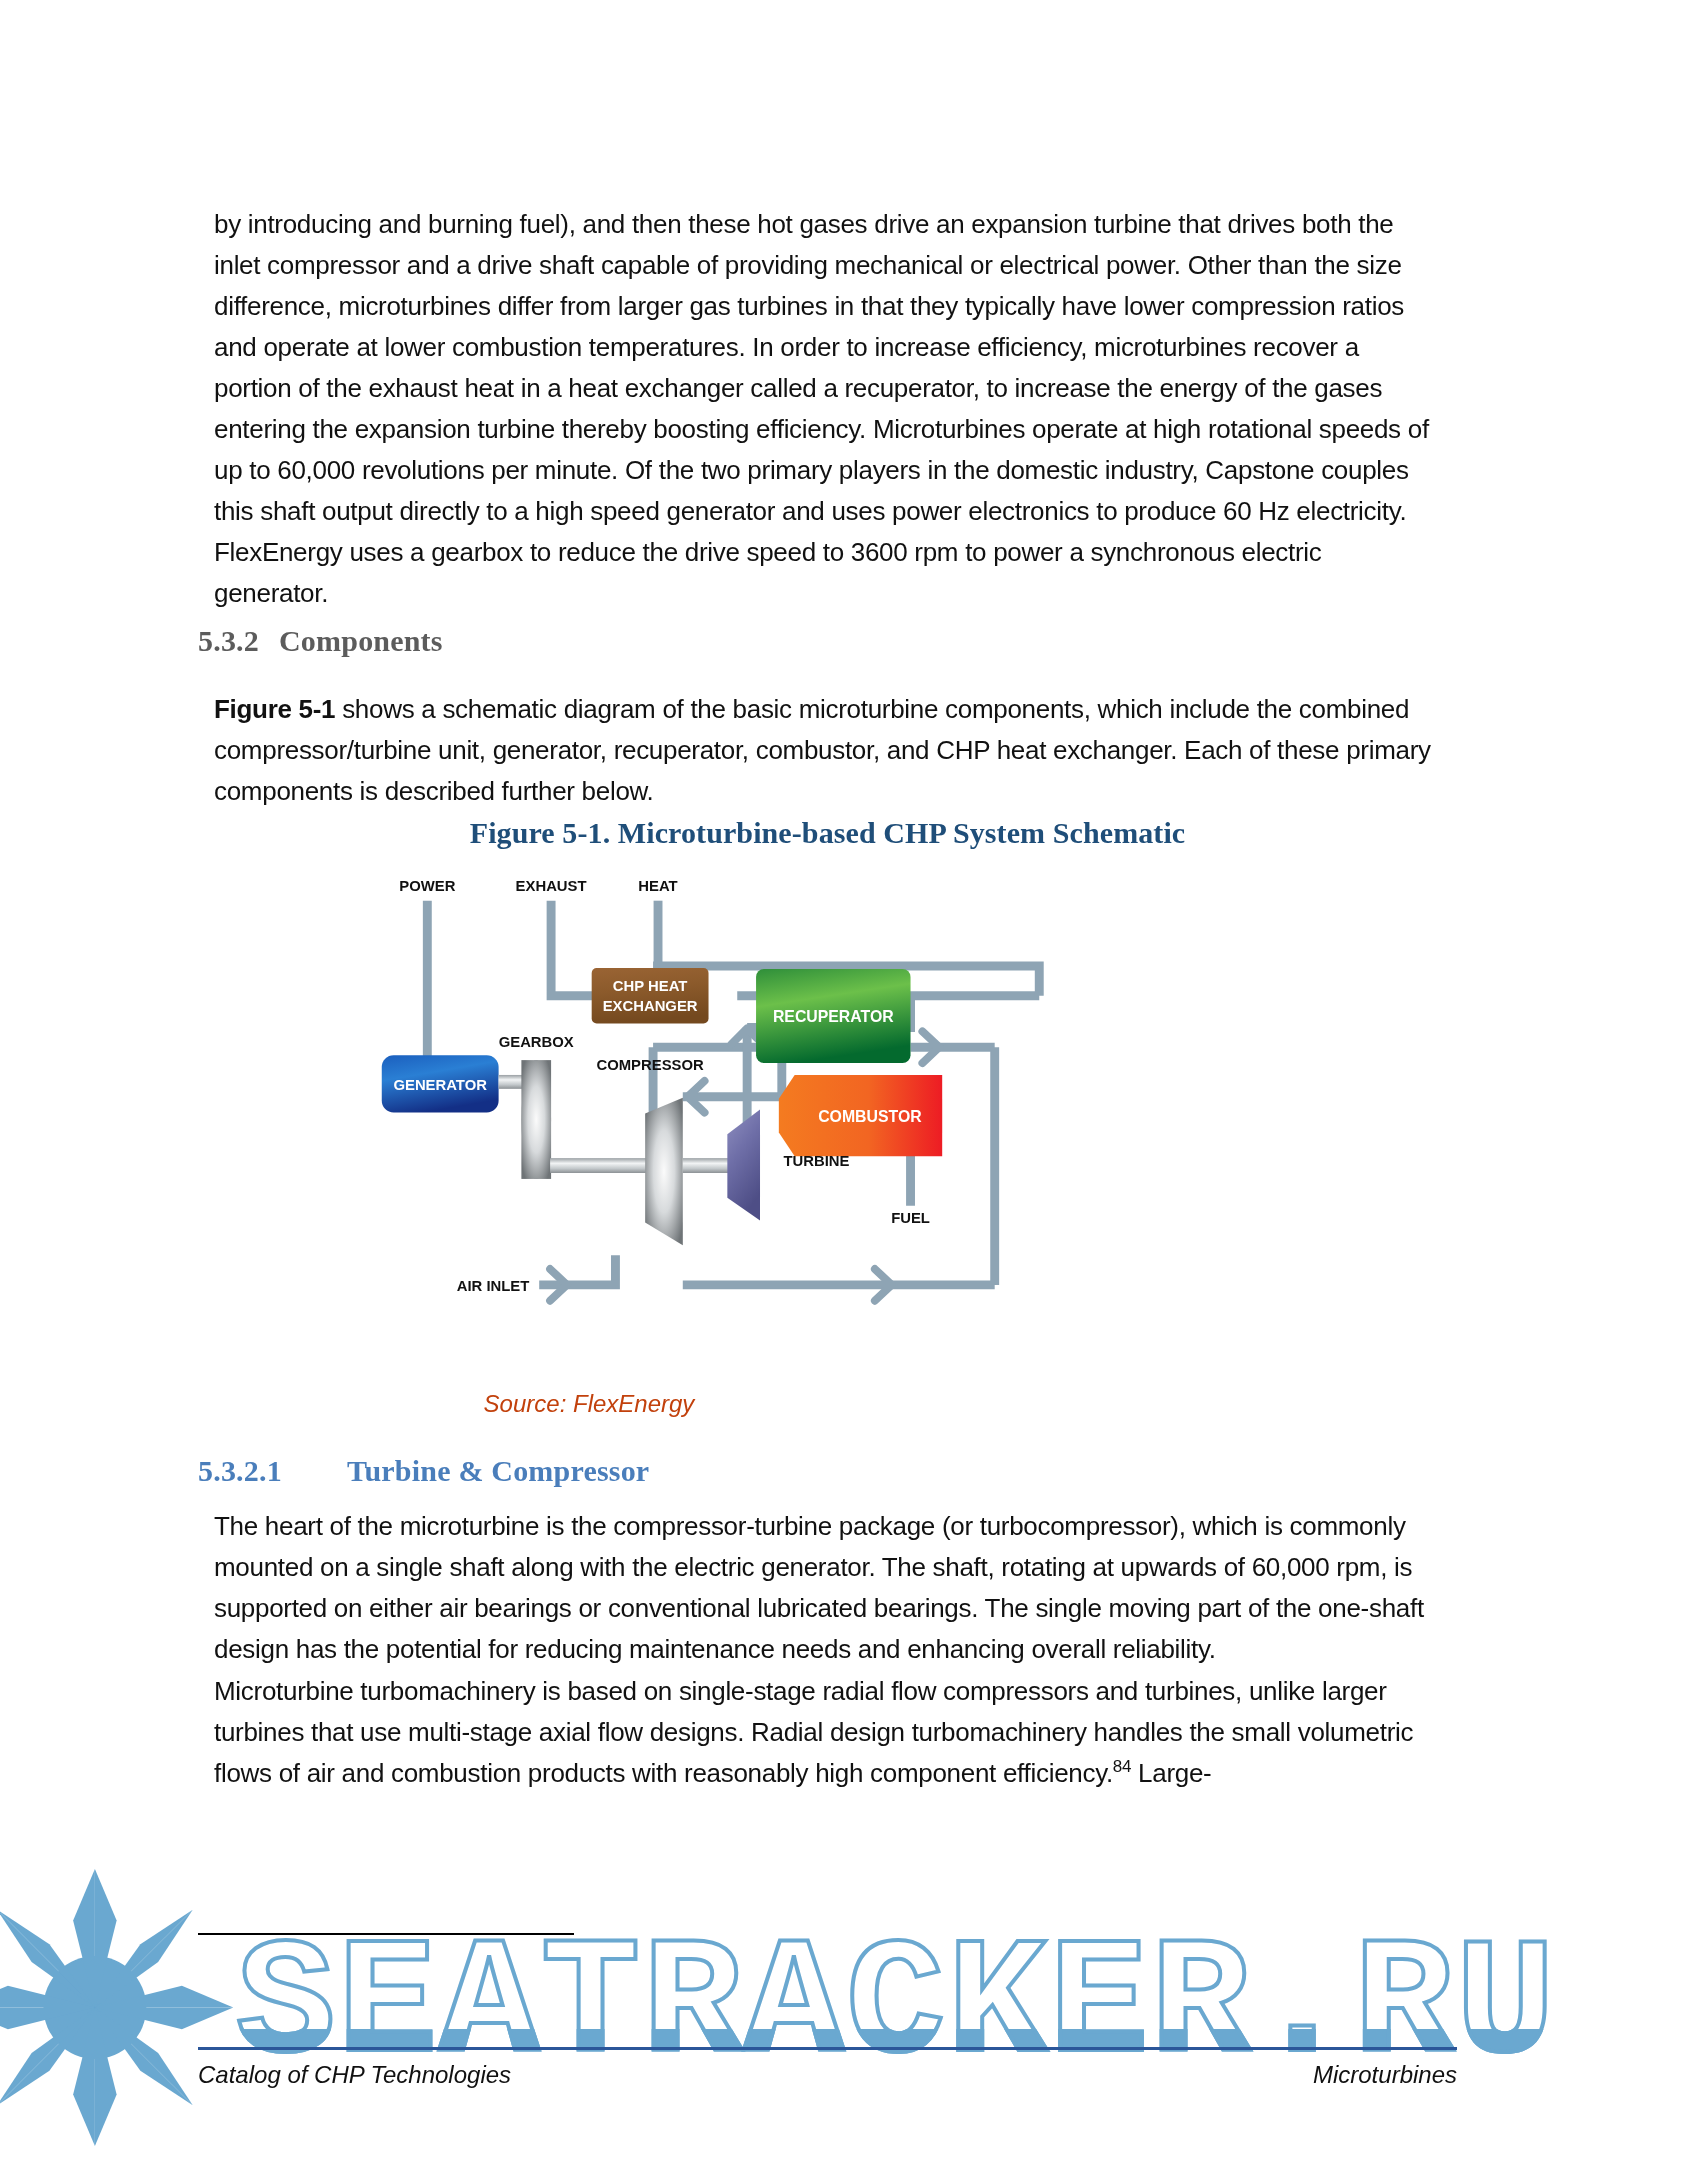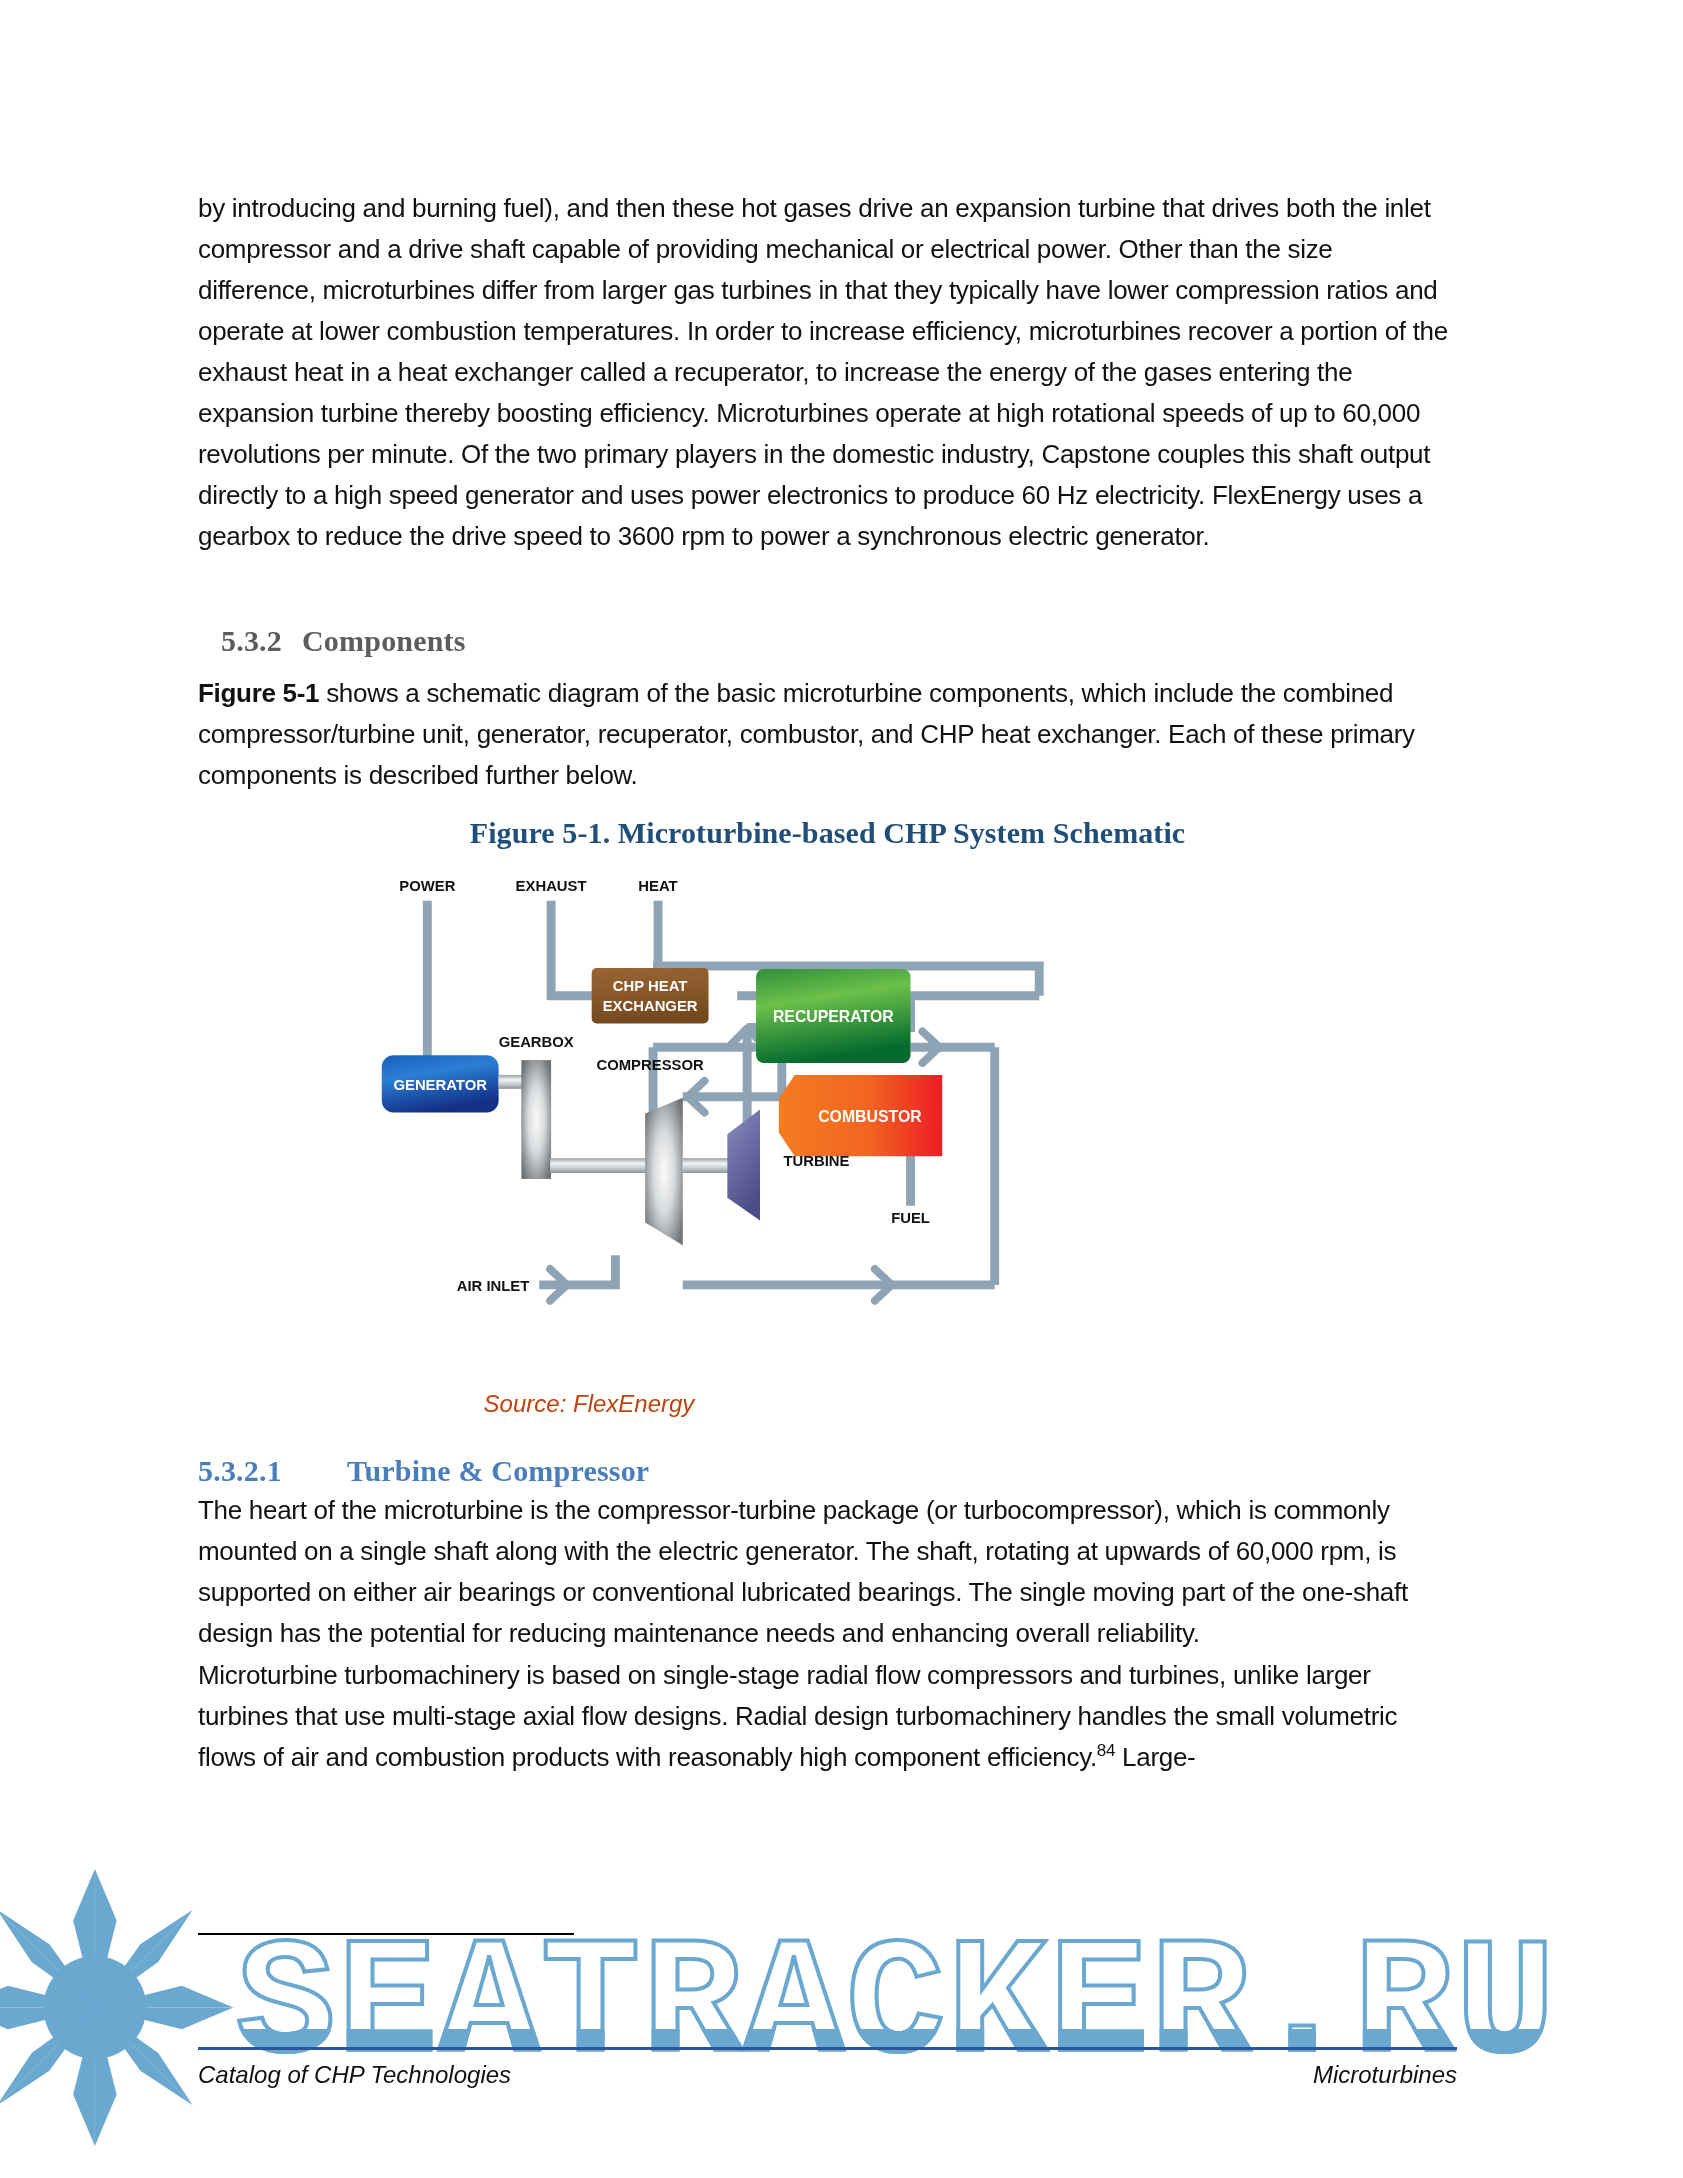--- a/index.html
+++ b/index.html
@@ -26,21 +26,21 @@
     height: 2178px;
   }
 
   
   .para {
     font-family: "Liberation Sans", sans-serif;
     font-size: 26px;
     line-height: 41px;
     color: #111111;
     text-align: left;
-    margin: 0;
+    margin: 16px;
     letter-spacing: -0.3px;
   }
 
   .block-intro {
     position: absolute;
     left: 0;
     top: 188px;
     width: 1259px;
   }
 
@@ -48,21 +48,21 @@
   .h2 {
     position: absolute;
     left: 0;
     top: 624px;
     font-family: "Liberation Serif", serif;
     font-weight: bold;
     font-size: 30px;
     color: #5c5c5c;
     letter-spacing: 0.2px;
   }
-  .h2 .num { display: inline-block; width: 81px; margin-left: 23px; }
+  .h2 .num { display: inline-block; width: 81px; }
 
   .block-figintro {
     position: absolute;
     left: 0;
     top: 673px;
     width: 1259px;
   }
   .block-figintro b { font-weight: bold; }
 
   .fig-title {

